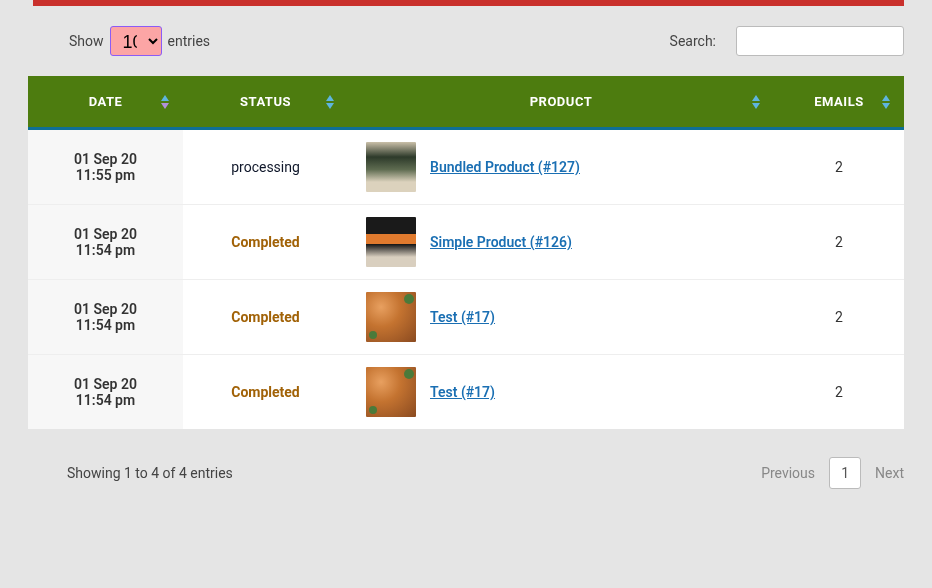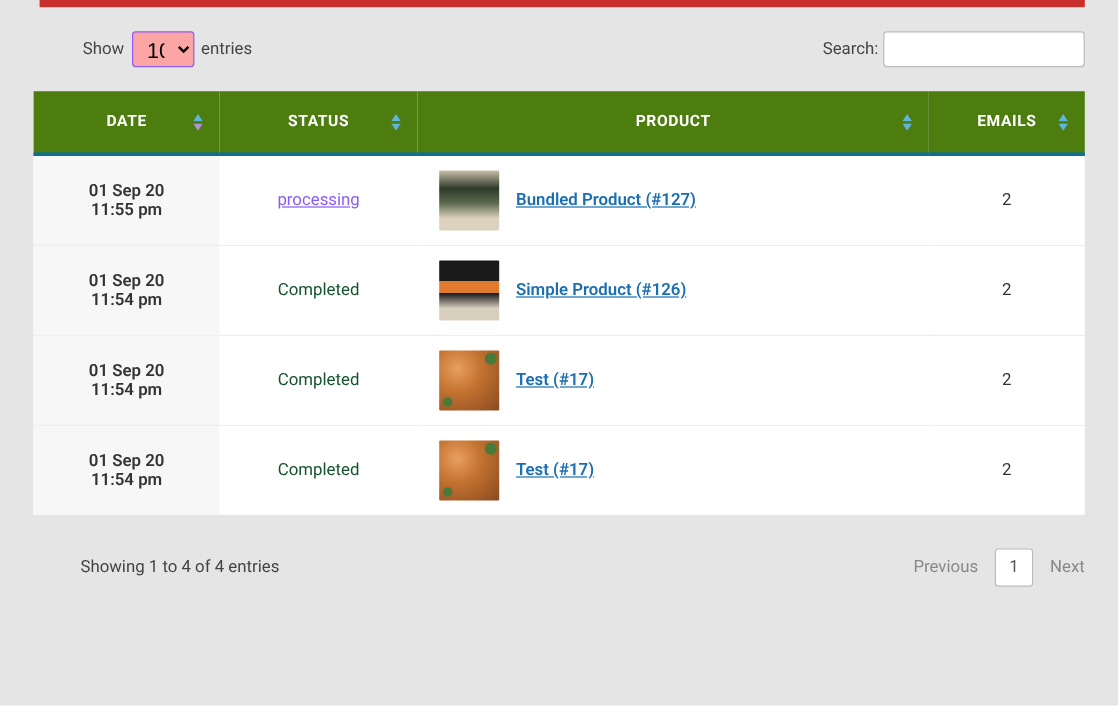--- a/index.html
+++ b/index.html
@@ -45,21 +45,21 @@
       border-radius: 3px;
       padding: 4px 8px;
       font-size: 18px;
       height: 30px;
       width: 52px;
       background: #fca5a5;
     }
     .search-box {
       display: flex;
       align-items: center;
-      gap: 4px;
+      gap: 20px;
     }
     .search-box input {
       border: 1px solid #bbb;
       border-radius: 3px;
       padding: 6px 10px;
       width: 168px;
       height: 30px;
       font-size: 14px;
     }
     table.data-table {
@@ -107,22 +107,22 @@
       font-size: 14px;
     }
     table.data-table tbody td.date-cell {
       background: #f7f7f7;
       font-weight: 600;
       color: #333;
       width: 155px;
     }
     .date-cell .date-line1 { display:block; }
     .date-cell .date-line2 { display:block; }
-    .status-processing { color: #8b5cf6; text-decoration: underline; }
-    .status-completed { color: #14532d; font-weight: 400; }
+    .status-processing { color: #0f172a; }
+    .status-completed { color: #a16207; font-weight: 700; }
     .product-cell {
       text-align: left !important;
       padding-left: 18px !important;
     }
     .product-wrap {
       display: flex;
       align-items: center;
       gap: 14px;
     }
     .product-thumb {

